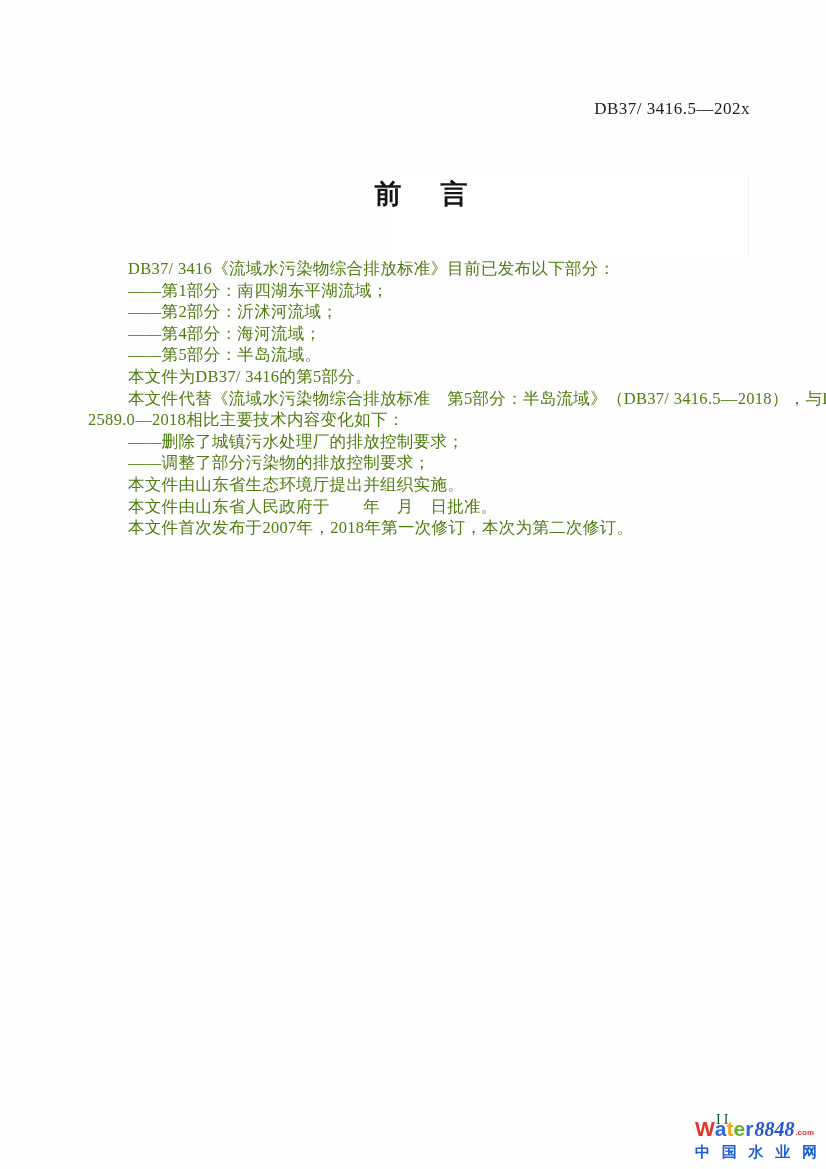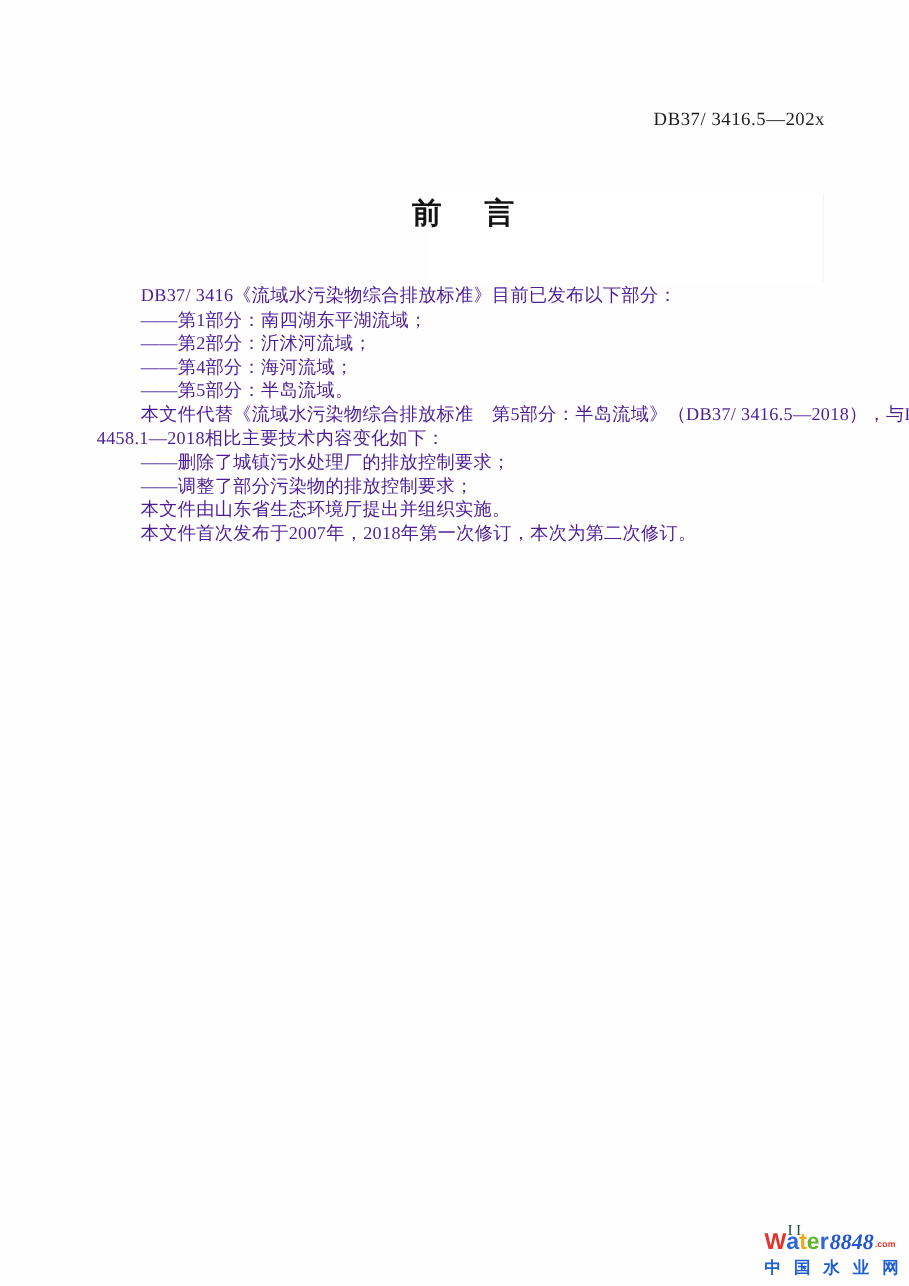--- a/index.html
+++ b/index.html
@@ -38,21 +38,21 @@
     font-size:27px;
     font-weight:600;
     color:#141414;
     letter-spacing:6px;
     white-space:pre;
   }
   .body-text{
     position:absolute;
     top:258px;left:88px;width:700px;
     font-size:16.5px;
-    color:#4c1d95;
+    color:#4d7c0f;
     letter-spacing:0.3px;
   }
   .body-text .line{
     line-height:21.6px;
     height:21.6px;
     white-space:pre;
   }
   .body-text .line.indent{
     padding-left:40px;
   }
@@ -114,25 +114,27 @@
   <div class="scan-artifact"></div>
 
   <h1 class="page-title">前　言</h1>
 
   <div class="body-text">
       <div class="line indent">DB37/ 3416《流域水污染物综合排放标准》目前已发布以下部分：</div>
       <div class="line indent">——第1部分：南四湖东平湖流域；</div>
       <div class="line indent">——第2部分：沂沭河流域；</div>
       <div class="line indent">——第4部分：海河流域；</div>
       <div class="line indent">——第5部分：半岛流域。</div>
+      <div class="line indent">本文件为DB37/ 3416的第5部分。</div>
       <div class="line indent">本文件代替《流域水污染物综合排放标准　第5部分：半岛流域》（DB37/ 3416.5—2018），与DB37/</div>
-      <div class="line">4458.1—2018相比主要技术内容变化如下：</div>
+      <div class="line">2589.0—2018相比主要技术内容变化如下：</div>
       <div class="line indent">——删除了城镇污水处理厂的排放控制要求；</div>
       <div class="line indent">——调整了部分污染物的排放控制要求；</div>
       <div class="line indent">本文件由山东省生态环境厅提出并组织实施。</div>
+      <div class="line indent">本文件由山东省人民政府于　　年　月　日批准。</div>
       <div class="line indent">本文件首次发布于2007年，2018年第一次修订，本次为第二次修订。</div>
     </div>
 
   <div class="page-number">II</div>
 
   <div class="watermark">
     <div class="brand-line">
       <span class="brand-word">
           <span style="color: rgb(227, 52, 43);">W</span>
           <span style="color: rgb(47, 102, 216);">a</span>

